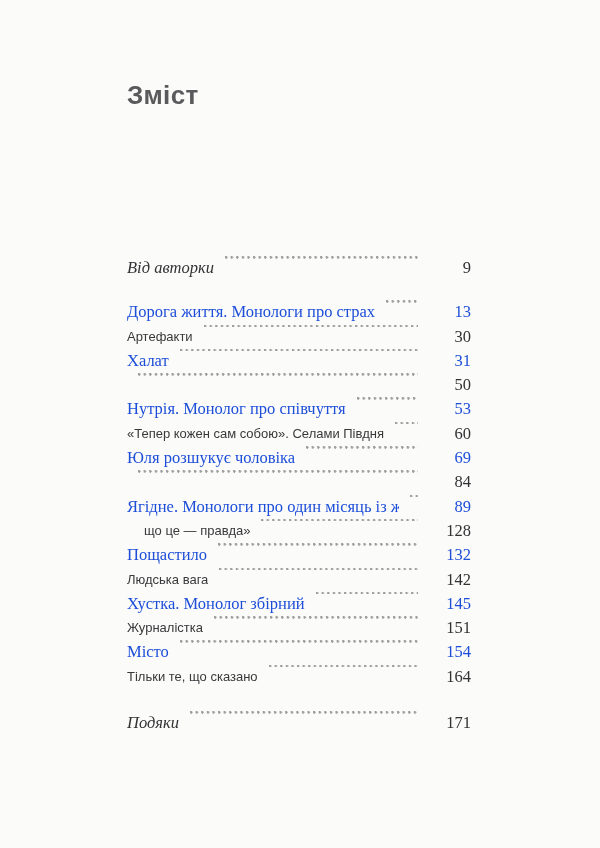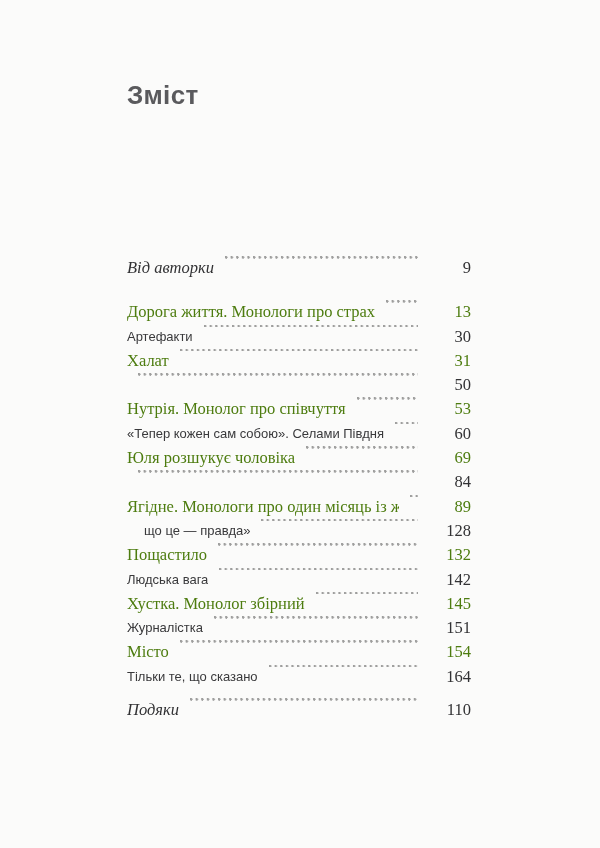--- a/index.html
+++ b/index.html
@@ -45,21 +45,21 @@
     white-space: nowrap;
   }
   .row .label {
     flex: 0 1 auto;
     overflow: hidden;
   }
   .serif .label,
   .serif .num {
     font-family: "Liberation Serif", serif;
     font-size: 16.5px;
-    color: #4d7c0f;
+    color: #1d4ed8;
   }
   .sans .label {
     font-family: "Liberation Sans", sans-serif;
     font-size: 13px;
     color: #39393b;
   }
   .italic .label {
     font-family: "Liberation Serif", serif;
     font-style: italic;
     font-size: 16.5px;
@@ -82,21 +82,21 @@
     text-align: right;
     font-family: "Liberation Serif", serif;
     font-size: 16.5px;
     color: #323234;
   }
   
   .row.cont .label {
     padding-left: 17px;
   }
   .gap-section { margin-top: 20px; }
-  .gap-back    { margin-top: 9px; }
+  .gap-back    { margin-top: 22px; }
 </style>
 </head>
 <body>
 
 <div class="page">
 
   <div class="page-title">Зміст</div>
 
   <div class="toc">
 
@@ -196,17 +196,17 @@
 
     <div class="row sans">
       <span class="label">Тільки те, що сказано</span>
       <span class="dots"></span>
       <span class="num">164</span>
     </div>
 
     <div class="row italic gap-back">
       <span class="label">Подяки</span>
       <span class="dots"></span>
-      <span class="num">110</span>
+      <span class="num">171</span>
     </div>
 
   </div>
 </div>
 
 </body></html>

